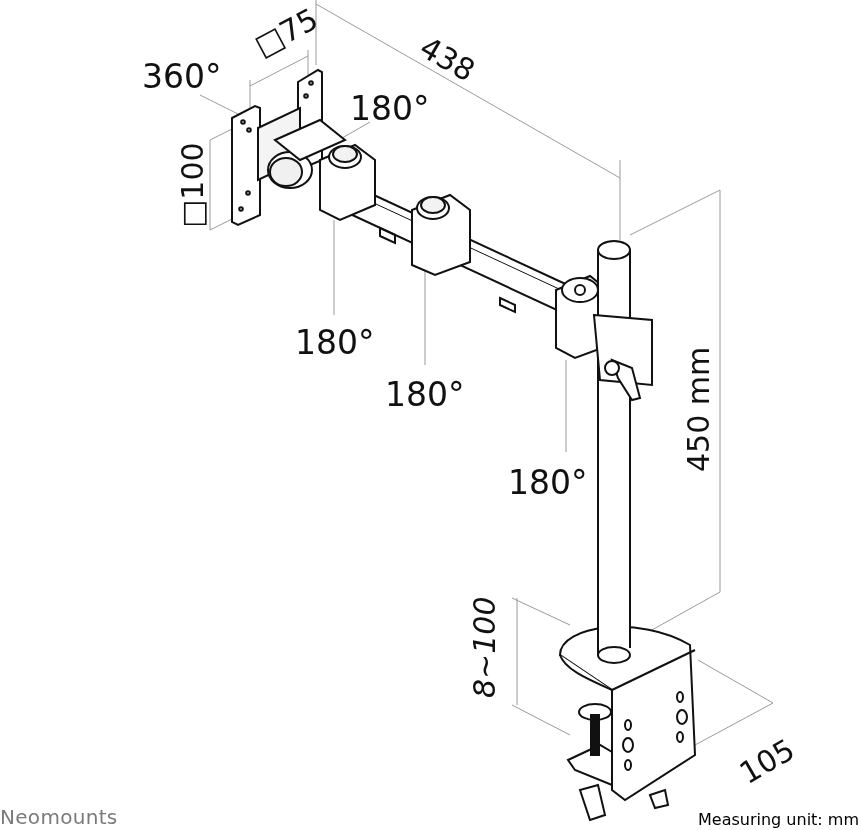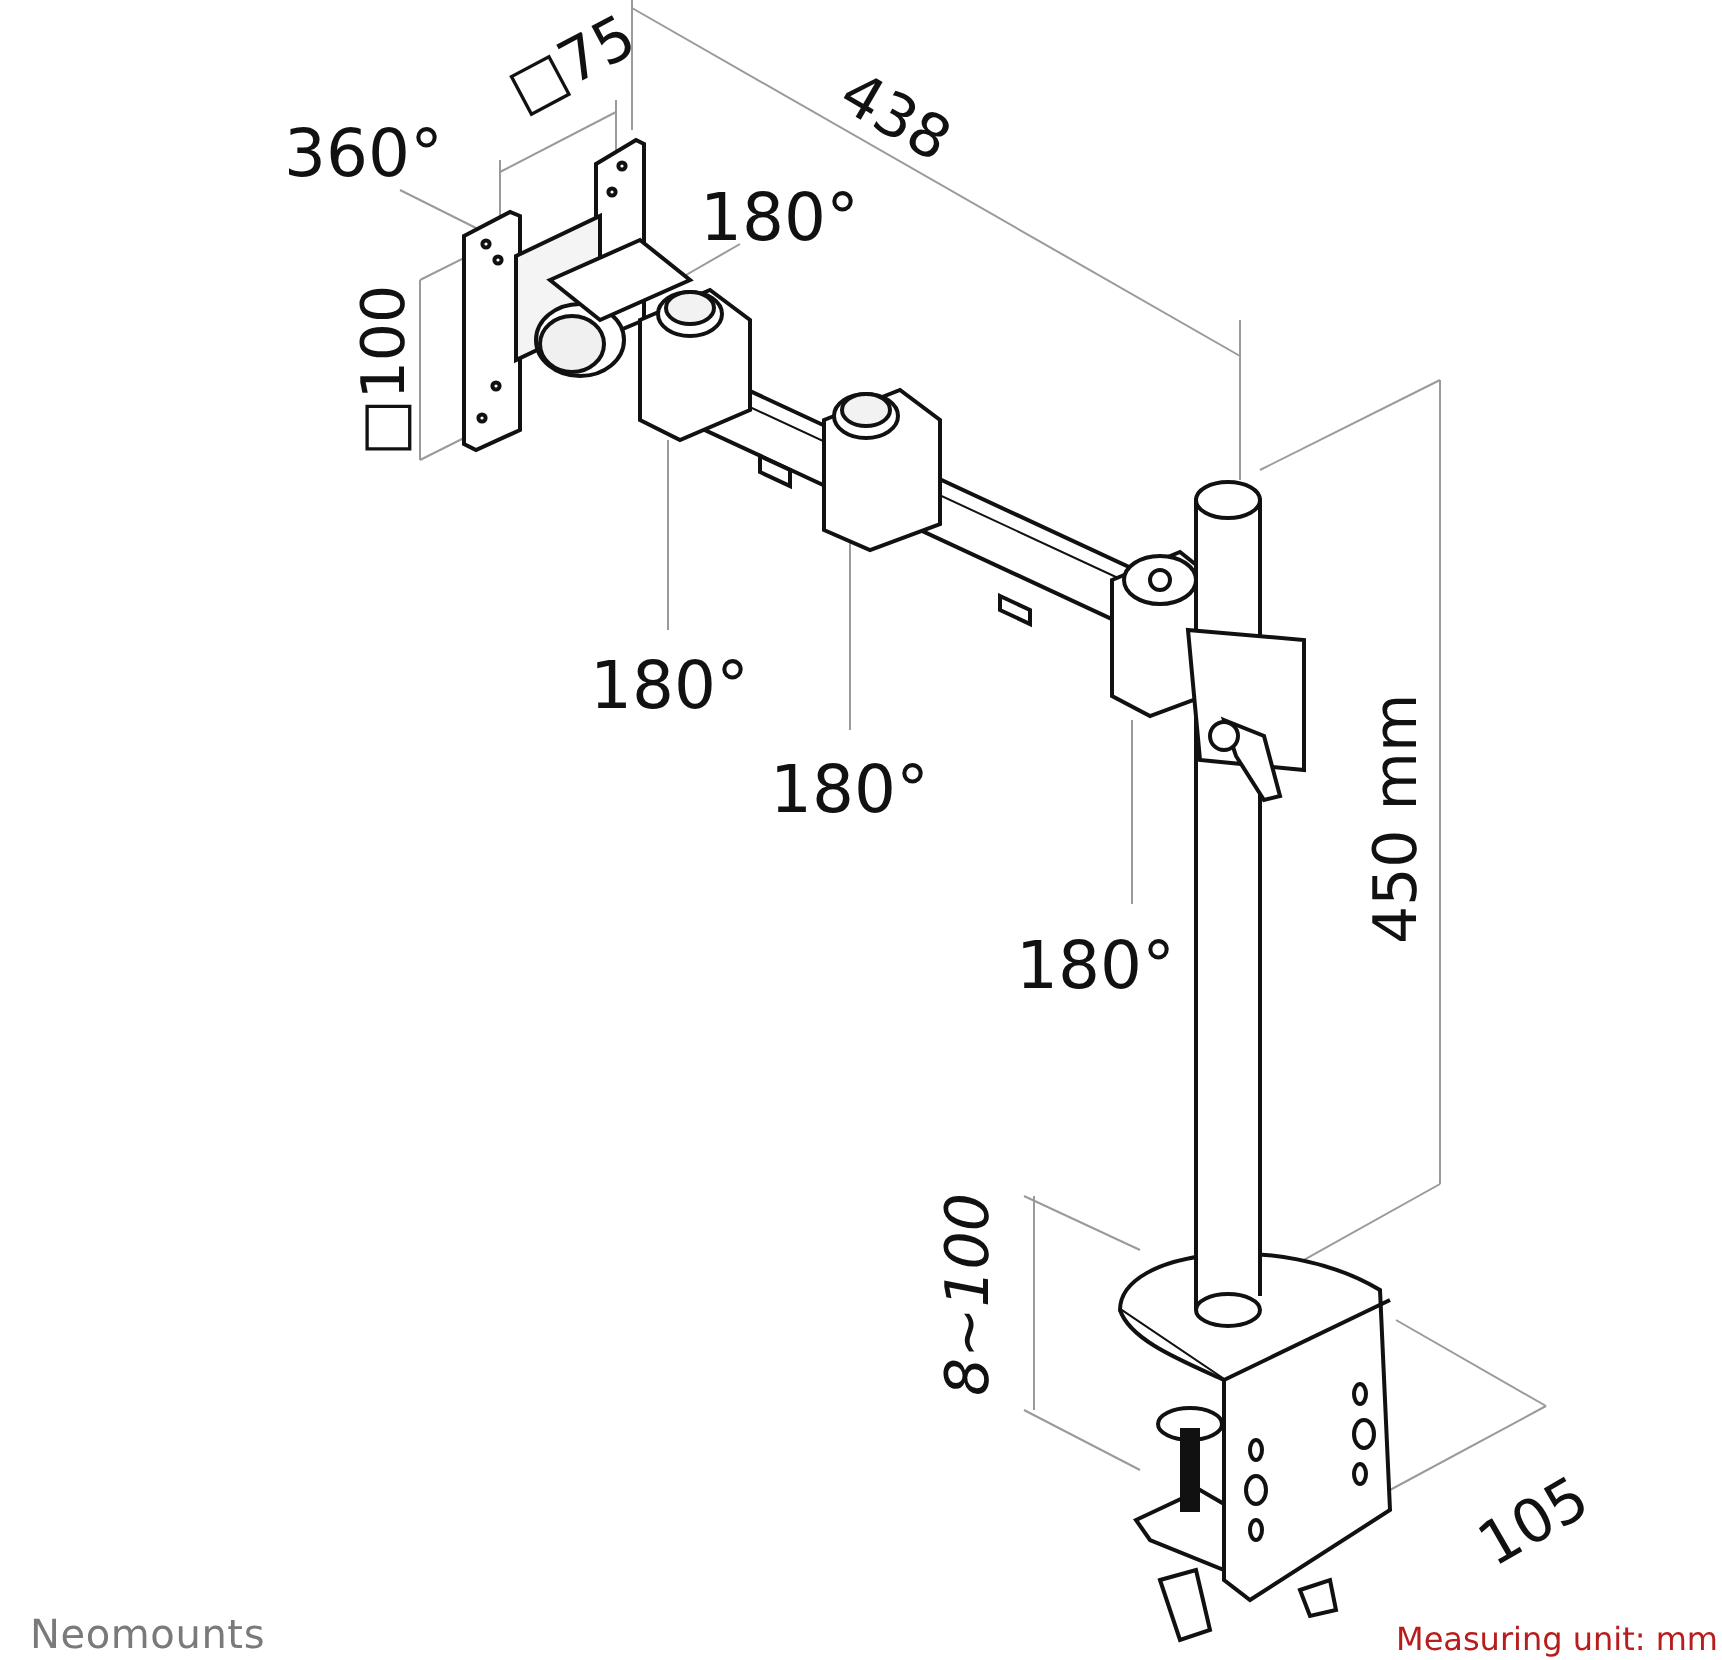--- a/index.html
+++ b/index.html
@@ -1,21 +1,21 @@
 <!DOCTYPE html>
 <html><head>
 <meta charset="utf-8">
 <style>
   html, body { margin: 0; padding: 0; background: #ffffff; }
   body { width: 861px; height: 830px; position: relative; overflow: hidden; font-family: "DejaVu Sans", sans-serif; }
   #drawing { position: absolute; left: 0; top: 0; width: 861px; height: 830px; }
   .lbl { position: absolute; color: #111111; font-family: "DejaVu Sans", sans-serif; white-space: nowrap; line-height: 1; }
   .big { font-size: 33px; }
-  .brand { position: absolute; left: 0; top: 805px; font-size: 20px; color: #7a7a7a; font-family: "DejaVu Sans", sans-serif; letter-spacing: 0.3px; margin-left: 15px; }
-  .unit { position: absolute; right: 2px; top: 810px; font-size: 16px; color: #b91c1c; font-family: "DejaVu Sans", sans-serif; }
+  .brand { position: absolute; left: 0; top: 805px; font-size: 20px; color: #7a7a7a; font-family: "DejaVu Sans", sans-serif; letter-spacing: 0.3px; }
+  .unit { position: absolute; right: 2px; top: 810px; font-size: 16px; color: #000000; font-family: "DejaVu Sans", sans-serif; }
 </style>
 </head>
 <body>
 
 <svg id="drawing" viewBox="0 0 861 830" xmlns="http://www.w3.org/2000/svg">
 
   <g stroke="#9a9a9a" stroke-width="1" fill="none">
 
     <line x1="316" y1="0" x2="316" y2="65"></line>
     <line x1="316" y1="4" x2="620" y2="178"></line>

